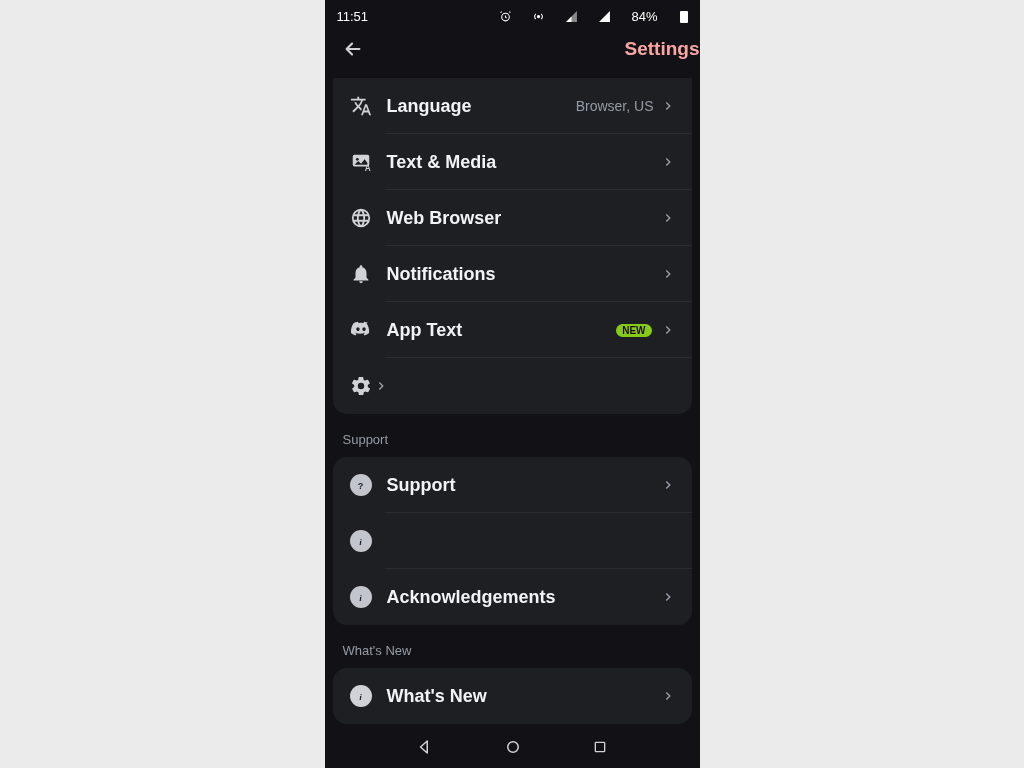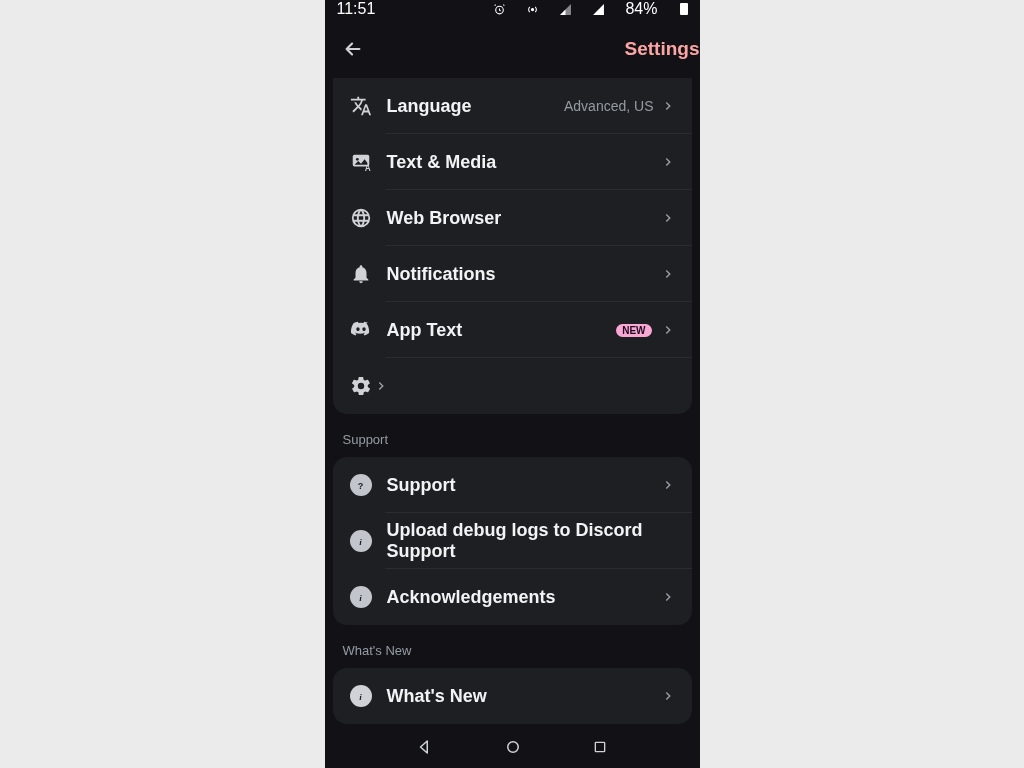--- a/index.html
+++ b/index.html
@@ -17,23 +17,23 @@
       height: 768px;
       background: #121216;
       color: #fff;
       position: relative;
       overflow: hidden;
     }
     .status-bar {
       height: 24px;
       display: flex;
       justify-content: space-between;
-      align-items: flex-start;
+      align-items: flex-end;
       padding: 0 12px;
-      font-size: 16px;
+      font-size: 13px;
       font-weight: 500;
     }
     .status-left { display: flex; align-items: center; }
     .status-right { display: flex; align-items: center; gap: 20px; }
     .status-right svg { display: block; }
     .battery-icon { width: 8px; height: 12px; background: #fff; border-radius: 1px; margin-left: 2px; }
     .header {
       height: 50px;
       display: flex;
       align-items: center;
@@ -102,21 +102,21 @@
       font-weight: 600;
       color: #f2f3f5;
       flex: 1;
     }
     .row-value {
       font-size: 14px;
       color: #949ba4;
       margin-right: 6px;
     }
     .badge {
-      background: #f9a8d4;
+      background: #84cc16;
       color: #1e0a21;
       font-size: 10px;
       font-weight: 800;
       padding: 1px 6px;
       border-radius: 8px;
       margin-right: 8px;
     }
     .chevron {
       width: 16px; height: 16px;
       display: flex; align-items: center; justify-content: center;
@@ -187,21 +187,21 @@
   <div class="scroll-area">
 
     <div class="section section-first">
       <div class="row">
         <div class="row-icon">
           <svg width="22" height="22" viewBox="0 0 24 24" fill="#d0d2d7">
               <path d="M12.87 15.07l-2.54-2.51.03-.03A17.5 17.5 0 0 0 14.07 6H17V4h-7V2H8v2H1v2h11.17C11.5 7.92 10.44 9.75 9 11.35 8.07 10.32 7.3 9.19 6.69 8h-2c.73 1.63 1.73 3.17 2.98 4.56l-5.09 5.02L4 19l5-5 3.11 3.11.76-2.04zM18.5 10h-2L12 22h2l1.12-3h4.75L21 22h2l-4.5-12zm-2.62 7l1.62-4.33L19.12 17h-3.24z"></path>
             </svg>
         </div>
         <div class="row-label">Language</div>
-        <div class="row-value">Advanced, US</div>
+        <div class="row-value">Browser, US</div>
         <div class="chevron">
           <svg width="14" height="14" viewBox="0 0 24 24" fill="none" stroke="#949ba4" stroke-width="2.5">
               <path d="M9 18l6-6-6-6"></path>
             </svg>
         </div>
       </div>
       <div class="row">
         <div class="row-icon">
           <svg width="22" height="22" viewBox="0 0 24 24" fill="#d0d2d7">
               <path d="M21 3H3v14h6l-2 4h10l-2-4h6V3zm-2 12H5V5h14v10z" opacity="0"></path>
@@ -291,21 +291,20 @@
         </div>
       </div>
       <div class="row">
         <div class="row-icon">
           <div class="circle-icon">
               <svg width="13" height="13" viewBox="0 0 24 24">
                 <text x="12" y="18" font-size="17" font-weight="900" font-style="italic" font-family="serif" text-anchor="middle" fill="#1e1f22">i</text>
               </svg>
             </div>
         </div>
-        <div class="row-label">Upload debug logs to Discord Support</div>
       </div>
       <div class="row">
         <div class="row-icon">
           <div class="circle-icon">
               <svg width="13" height="13" viewBox="0 0 24 24">
                 <text x="12" y="18" font-size="17" font-weight="900" font-style="italic" font-family="serif" text-anchor="middle" fill="#1e1f22">i</text>
               </svg>
             </div>
         </div>
         <div class="row-label">Acknowledgements</div>

